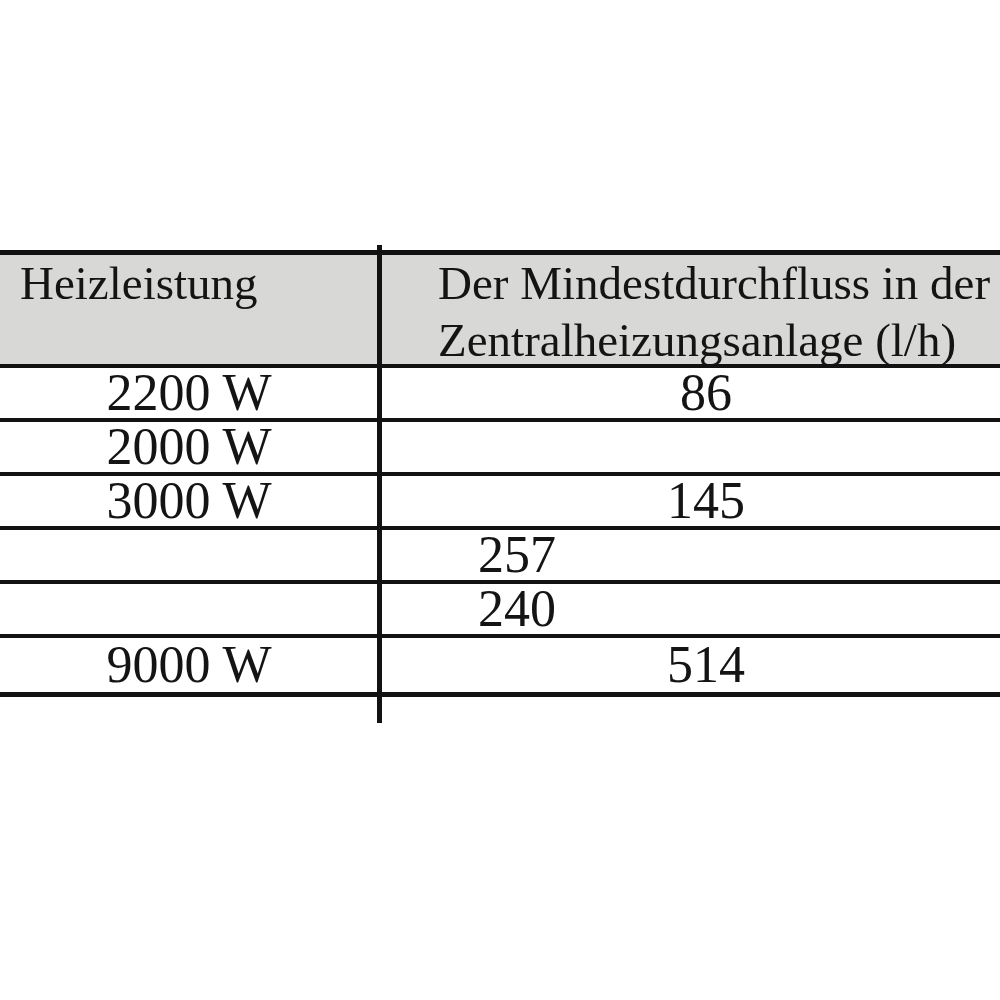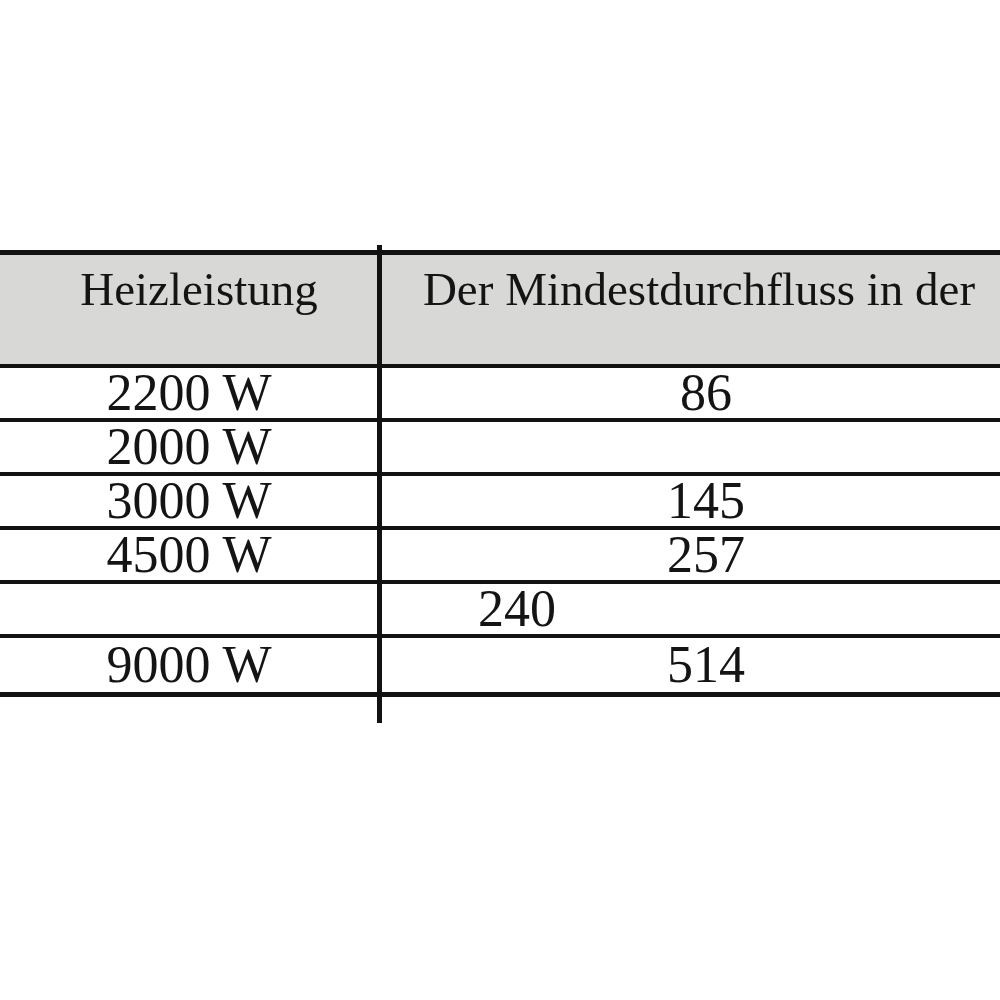--- a/index.html
+++ b/index.html
@@ -23,62 +23,62 @@
     border-bottom:5px solid var(--border);
   }
   .row{ display:flex; border-bottom:4px solid var(--border); }
   .flow-table .row:last-child{ border-bottom:none; }
   .header-row{ height:113px; background:var(--header-bg); }
   .data-row{ height:54px; }
   .cell{ color:var(--text); }
   .col1{ flex:0 0 378px; width:378px; }
   .col2{ flex:1 1 auto; }
   .header-cell{
-    font-size:47px; line-height:57px; padding-top:6px;
-    white-space:nowrap; overflow:hidden;text-align:center;
+    font-size:47px; line-height:57px; 
+    white-space:nowrap; overflow:hidden;
   }
   .header-cell.col1{ padding-left:20px; }
-  .header-cell.col2{ padding-left:20px; }
+  .header-cell.col2{ padding-left:20px;margin-left:40px; }
   .data-row .cell{
     display:flex; align-items:center; justify-content:center;
     font-size:52px; line-height:54px; white-space:nowrap;
   }
   .data-row .col2{ padding-left:34px; }
   .divider{
     position:absolute; left:377px; top:245px; width:5px; height:478px;
     background:var(--border);
   }
 </style>
 </head>
 <body>
 
 <div class="canvas">
 
   <div class="flow-table">
     <div class="row header-row">
       <div class="cell header-cell col1">Heizleistung</div>
       <div class="cell header-cell col2">
         <span>Der Mindestdurchfluss in der</span><br>
+        <span>Zentralheizungsanlage (l/h)</span>
       </div>
     </div>
 
     <div>
         <div class="row data-row">
           <div class="cell col1">2200 W</div>
           <div class="cell col2">86</div>
         </div>
         <div class="row data-row">
           <div class="cell col1">2000 W</div>
         </div>
         <div class="row data-row">
           <div class="cell col1">3000 W</div>
           <div class="cell col2">145</div>
         </div>
         <div class="row data-row">
-          <div class="cell col1">4500 W</div>
           <div class="cell col2">257</div>
         </div>
         <div class="row data-row">
           <div class="cell col2">240</div>
         </div>
         <div class="row data-row">
           <div class="cell col1">9000 W</div>
           <div class="cell col2">514</div>
         </div>
       </div>

